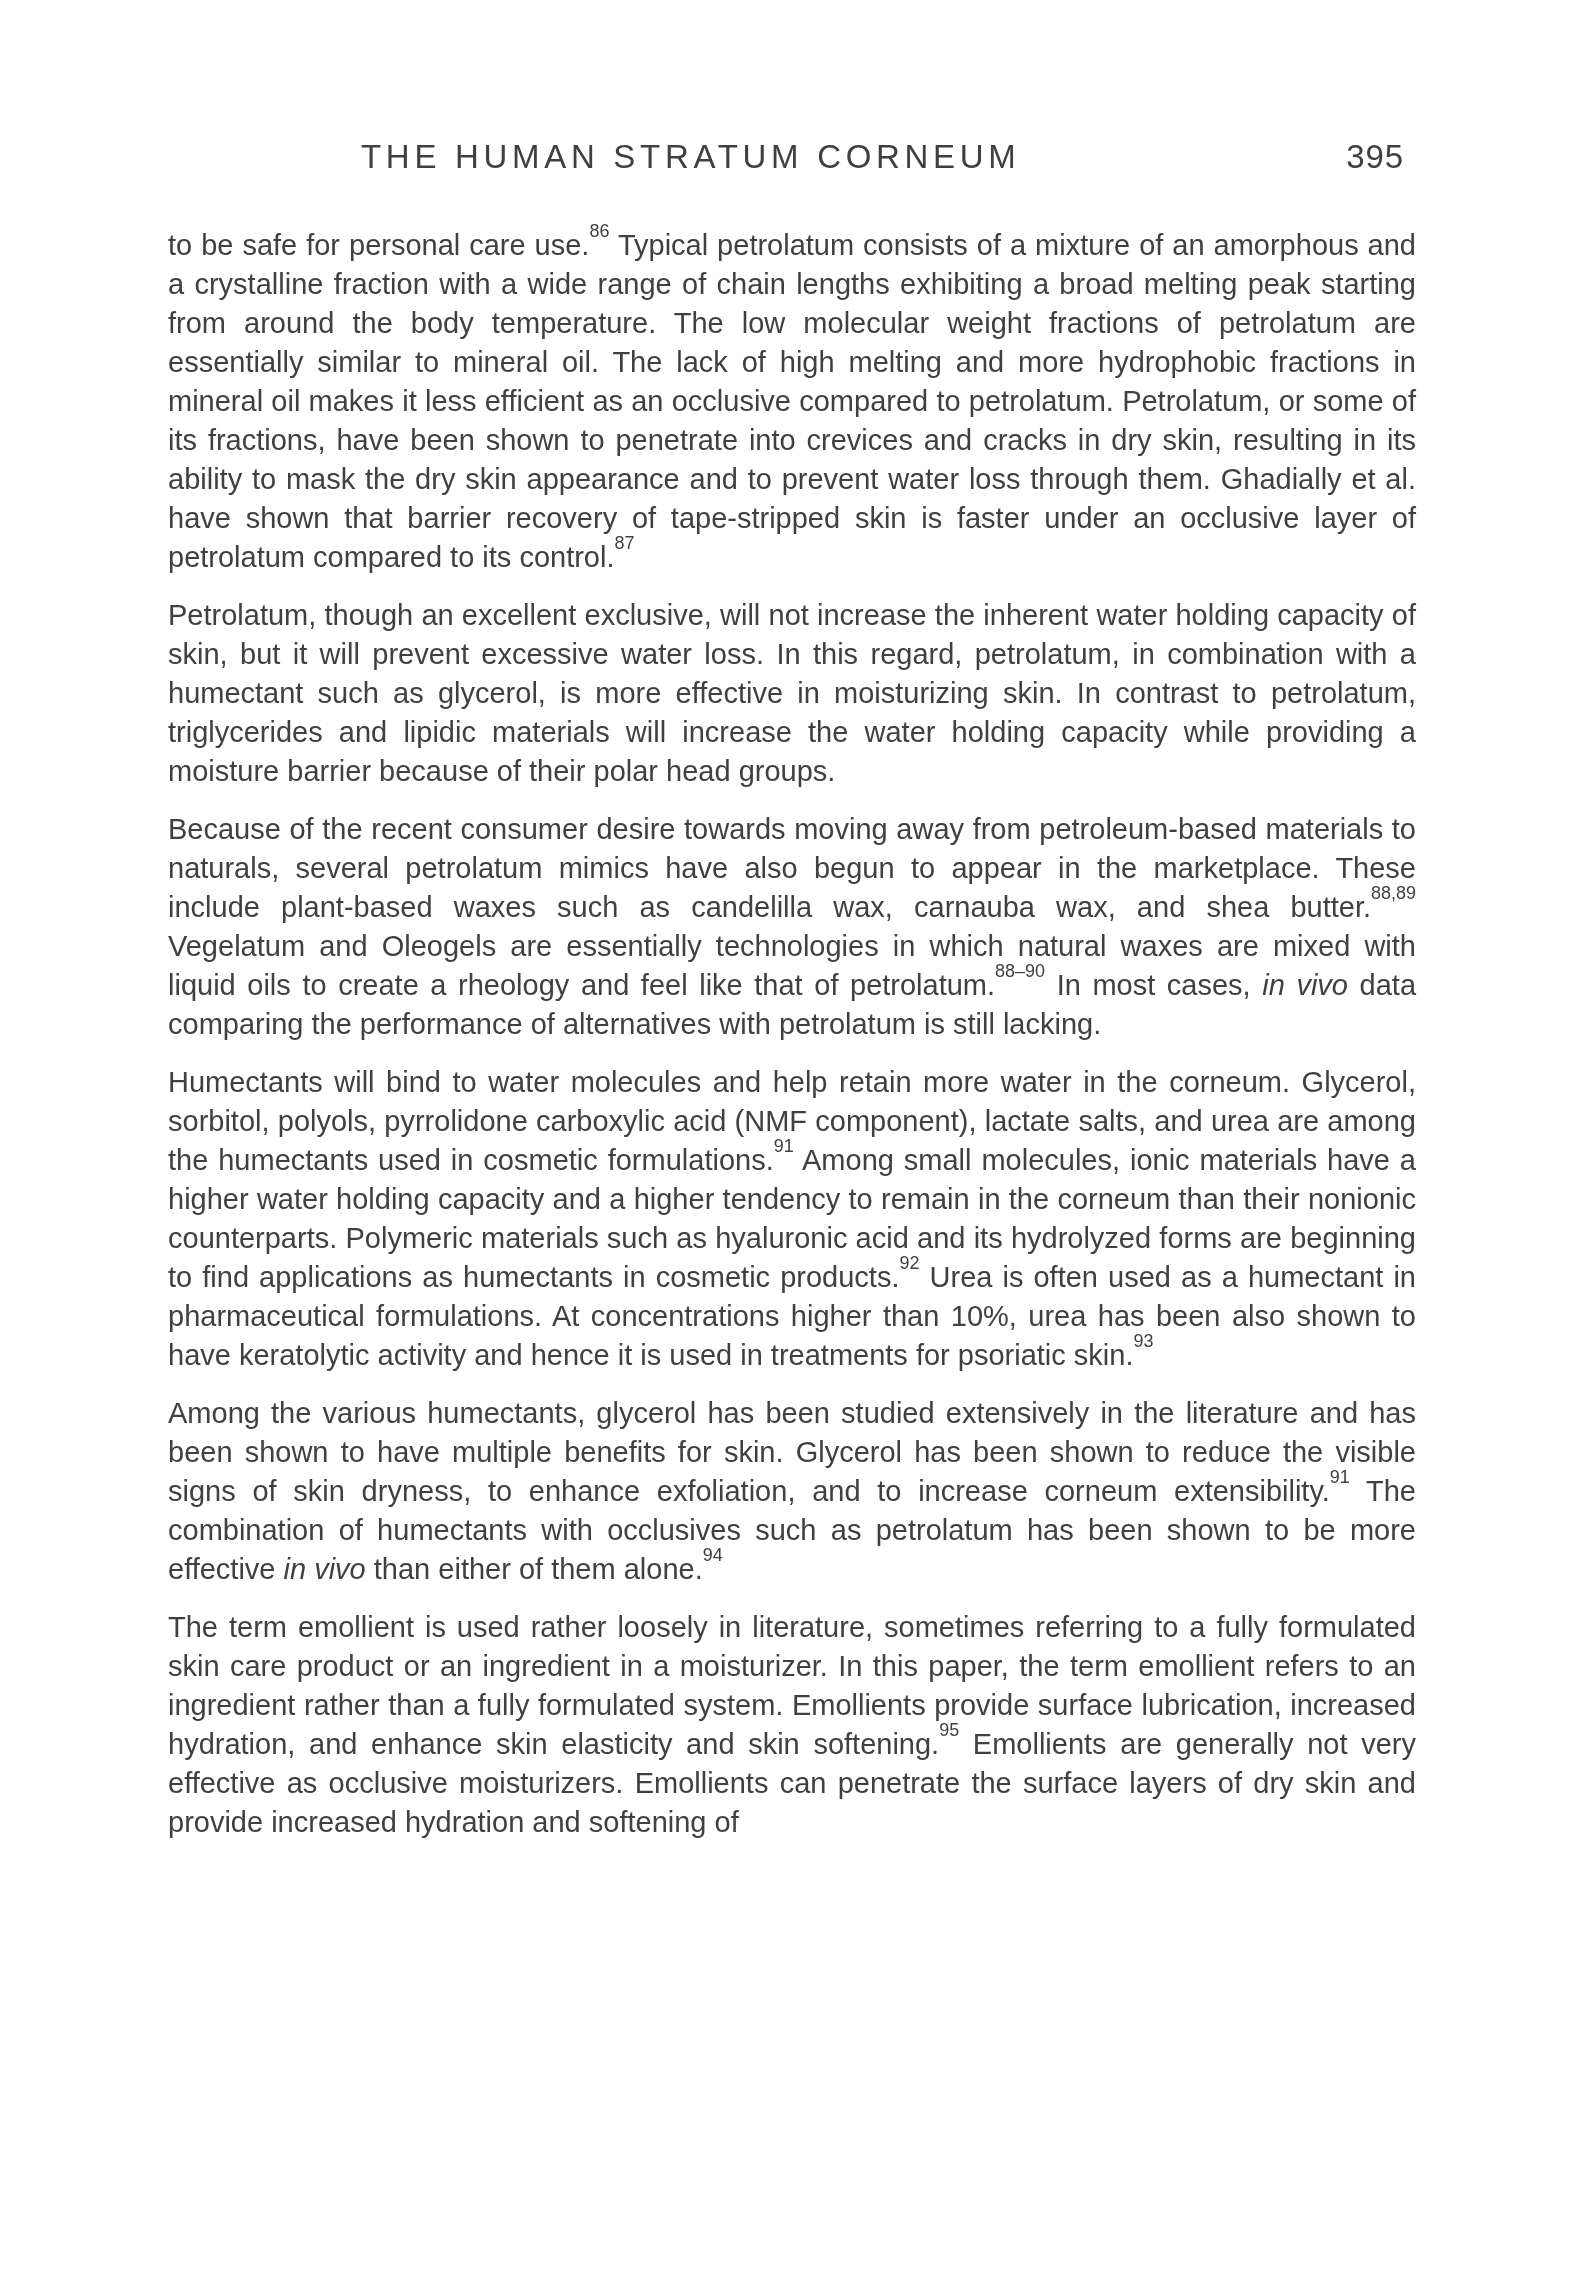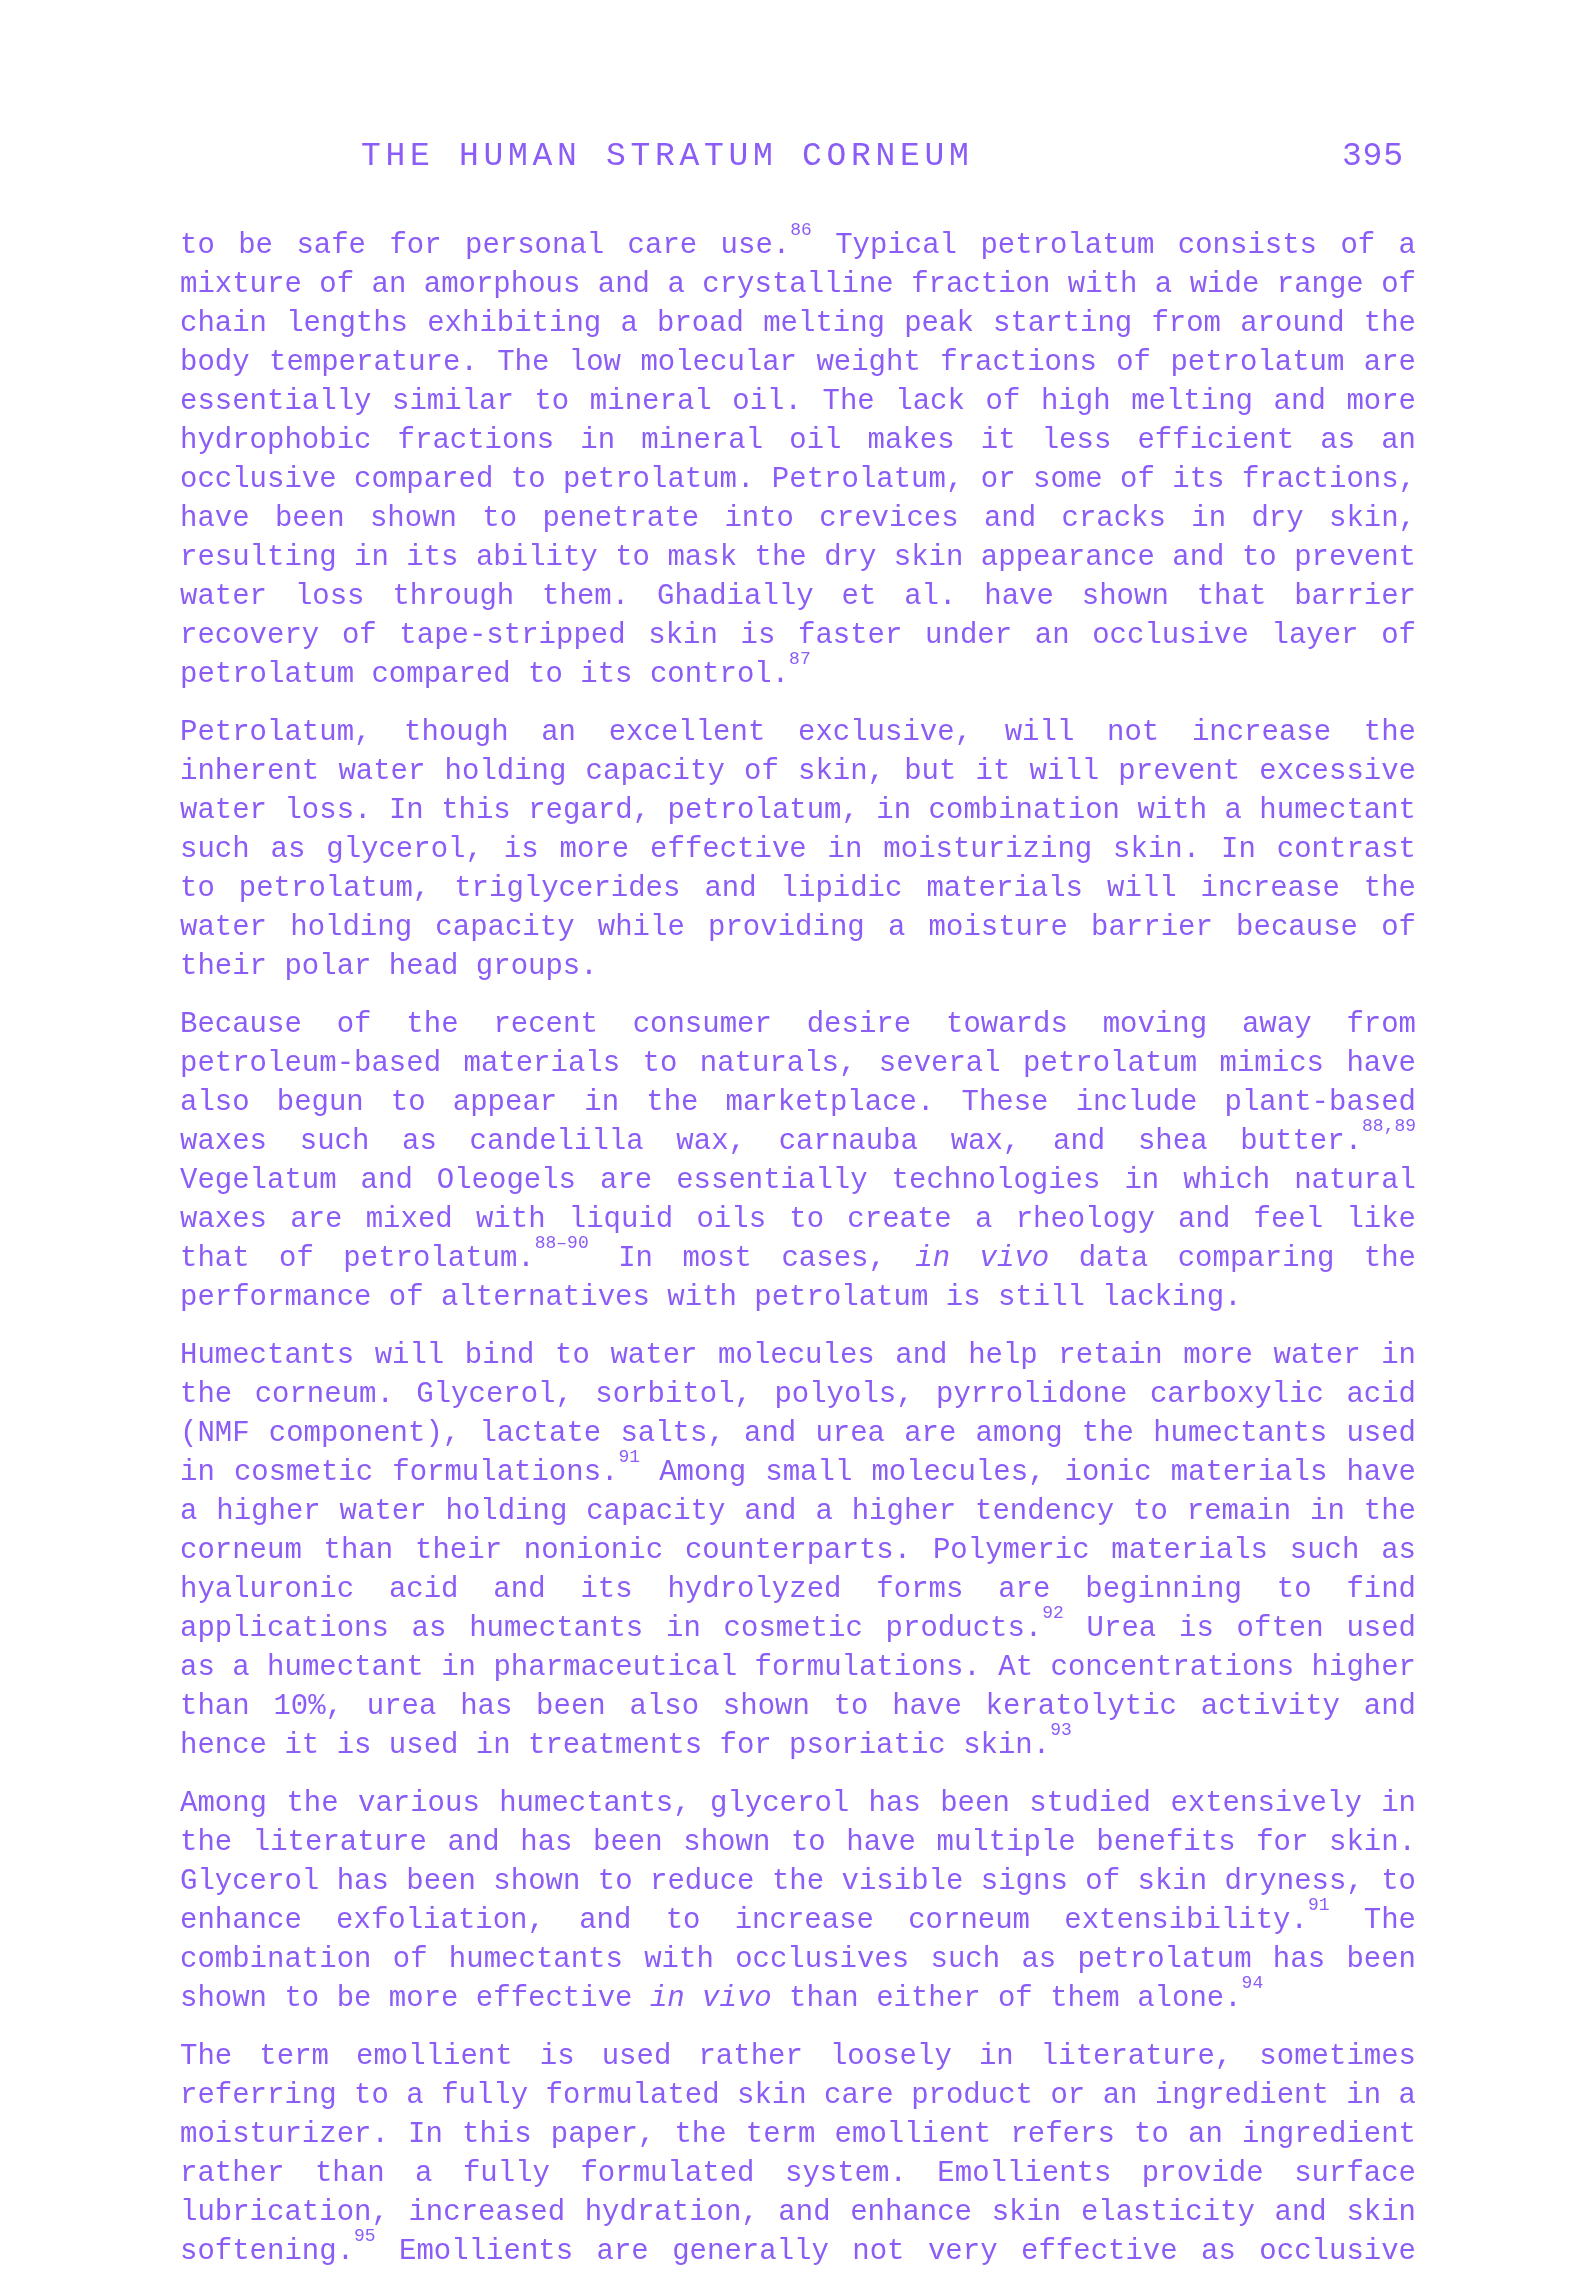--- a/index.html
+++ b/index.html
@@ -7,22 +7,22 @@
     padding: 0;
     background: #ffffff;
   }
   .page {
     position: relative;
     width: 1589px;
     height: 2274px;
     background: #ffffff;
     box-sizing: border-box;
     padding: 137px 173px 0 168px;
-    font-family: Liberation Mono, monospace;
-    color: #8b5cf6;
+    font-family: Liberation Sans, sans-serif;
+    color: #404040;
     overflow: hidden;
   }
   .running-head {
     position: relative;
     height: 40px;
     font-size: 33px;
     line-height: 40px;
   }
   .rh-title {
     position: absolute;
@@ -37,21 +37,21 @@
     top: 0;
     letter-spacing: 0.9px;
   }
   .content {
     margin-top: 49px;
     font-size: 29px;
     line-height: 39px;
     text-align: justify;
   }
   .content p.paragraph {
-    margin: 0 0 19px 12px;
+    margin: 0 0 19px 0;
   }
   .content h2.heading {
     font-size: 30px;
     line-height: 39px;
     font-weight: bold;
     letter-spacing: 0.9px;
     margin: 67px 0 25.4px 0;
     text-align: left;
   }
   .content sup {

